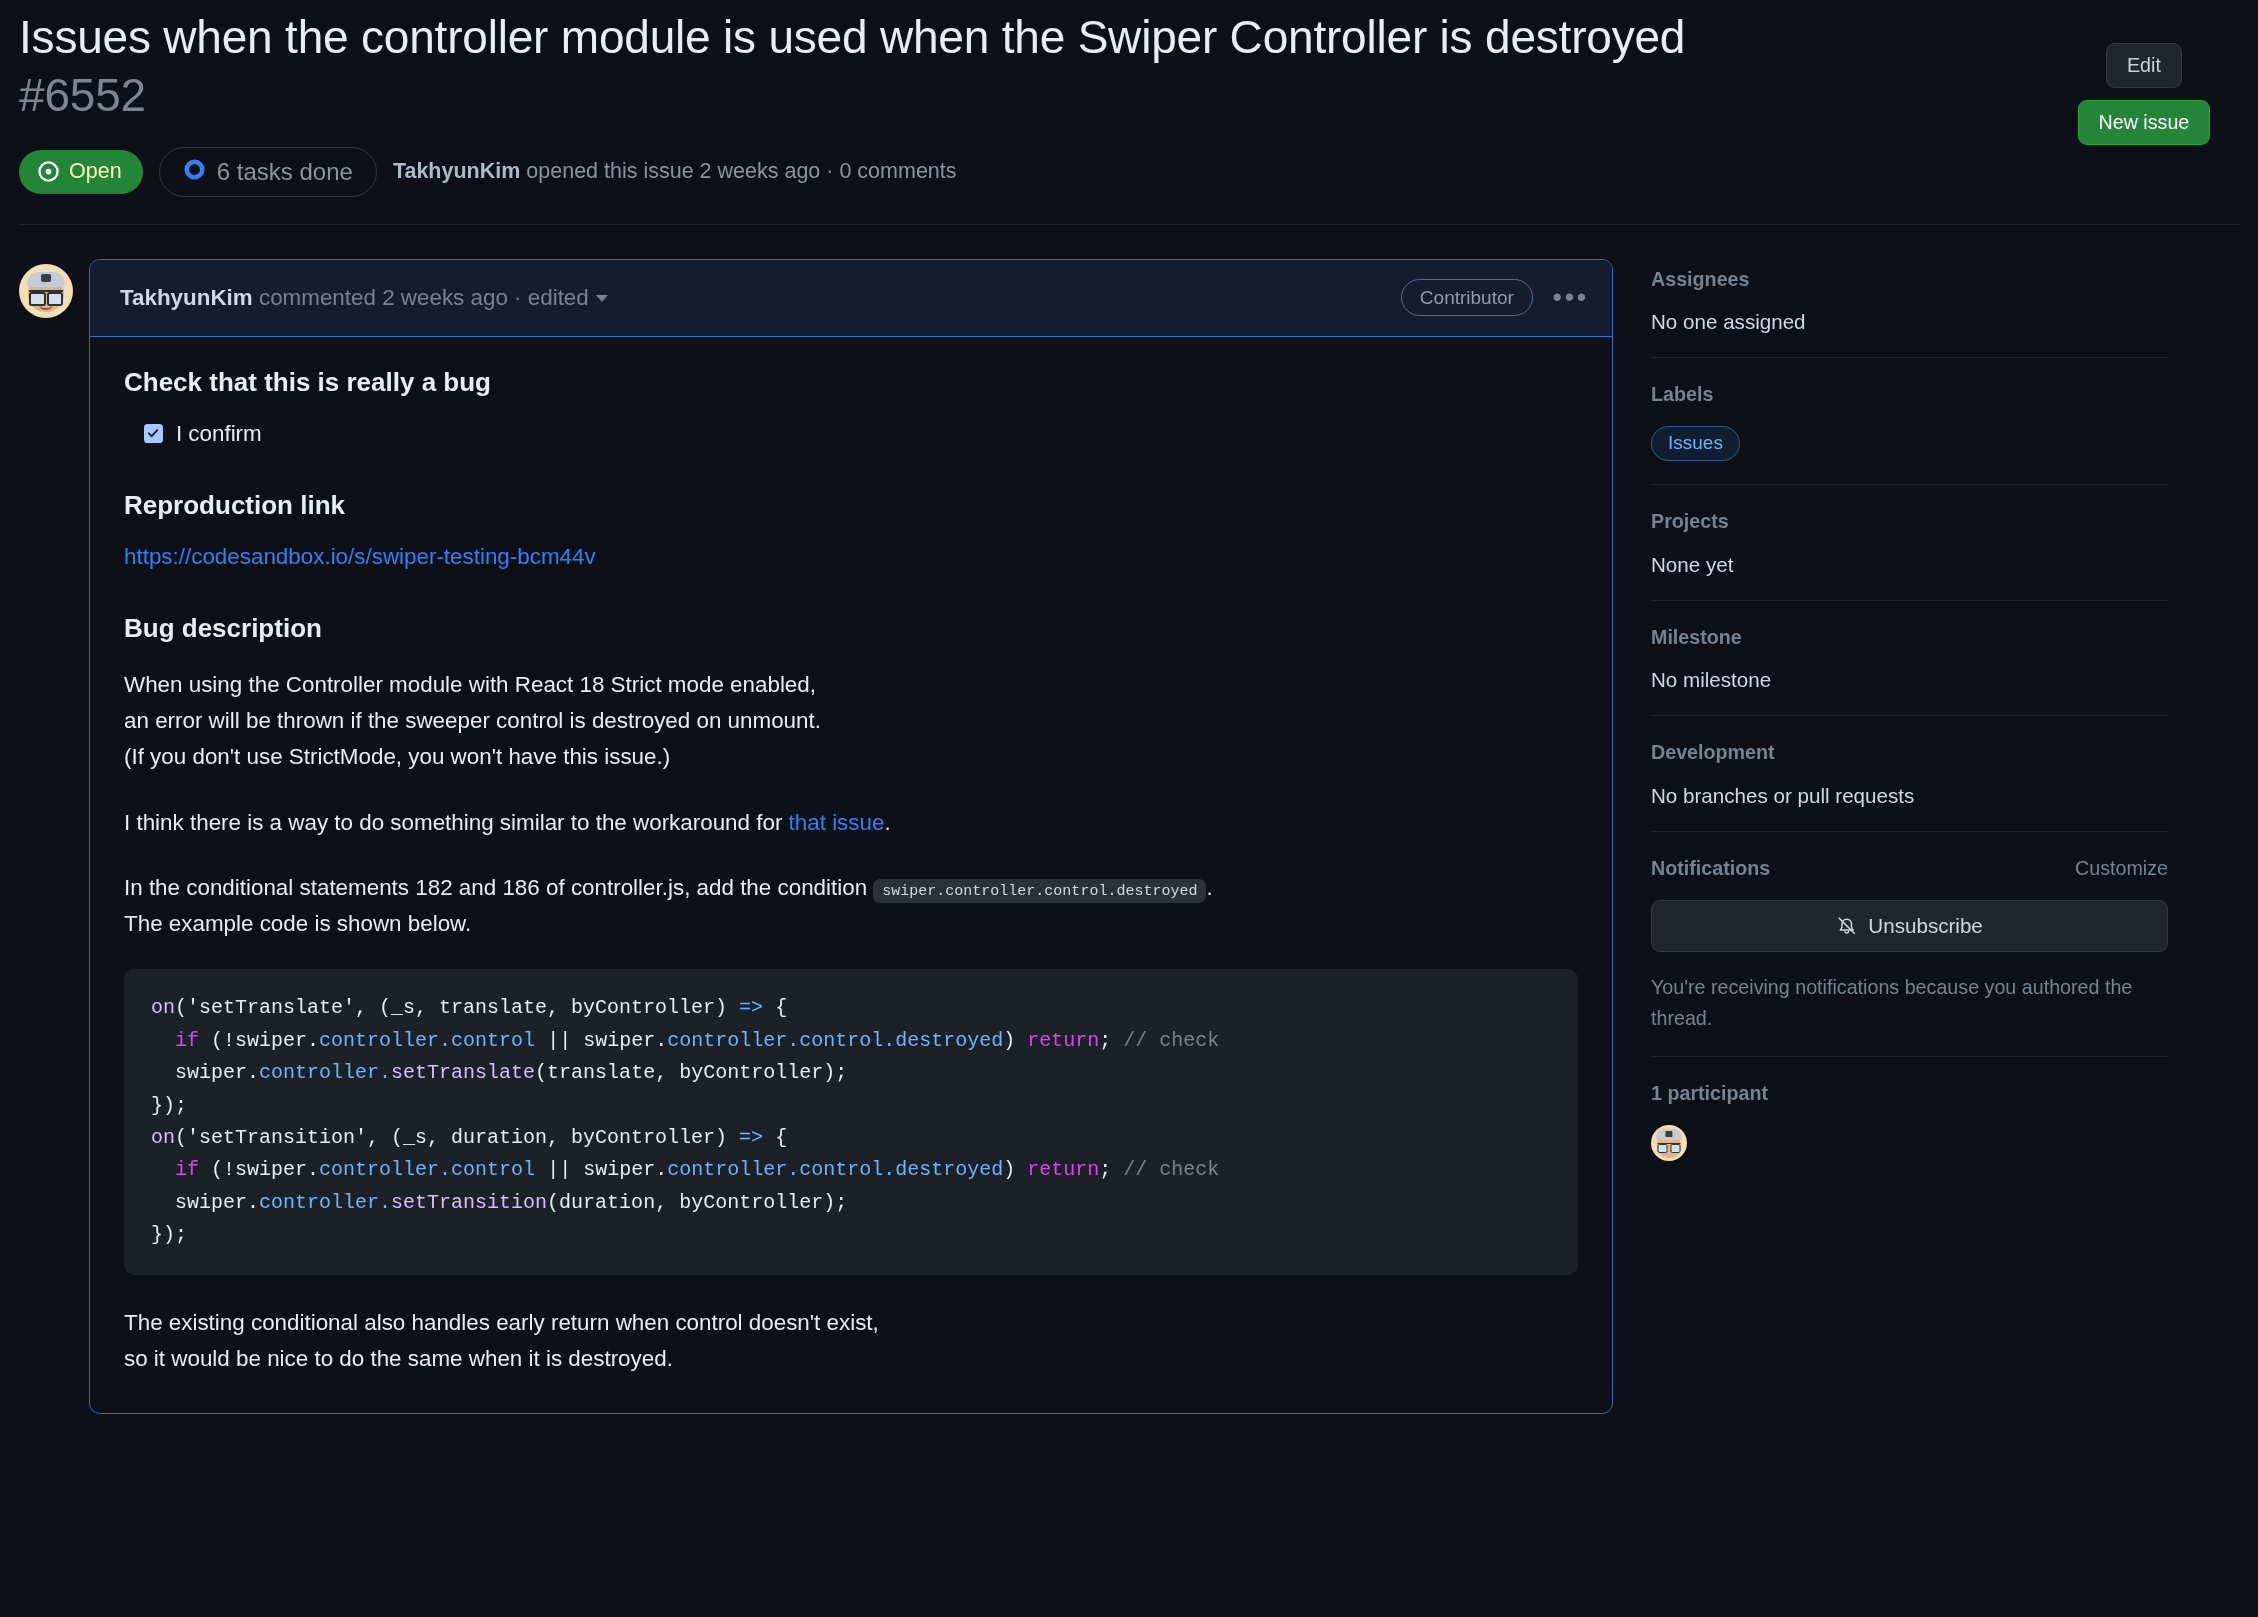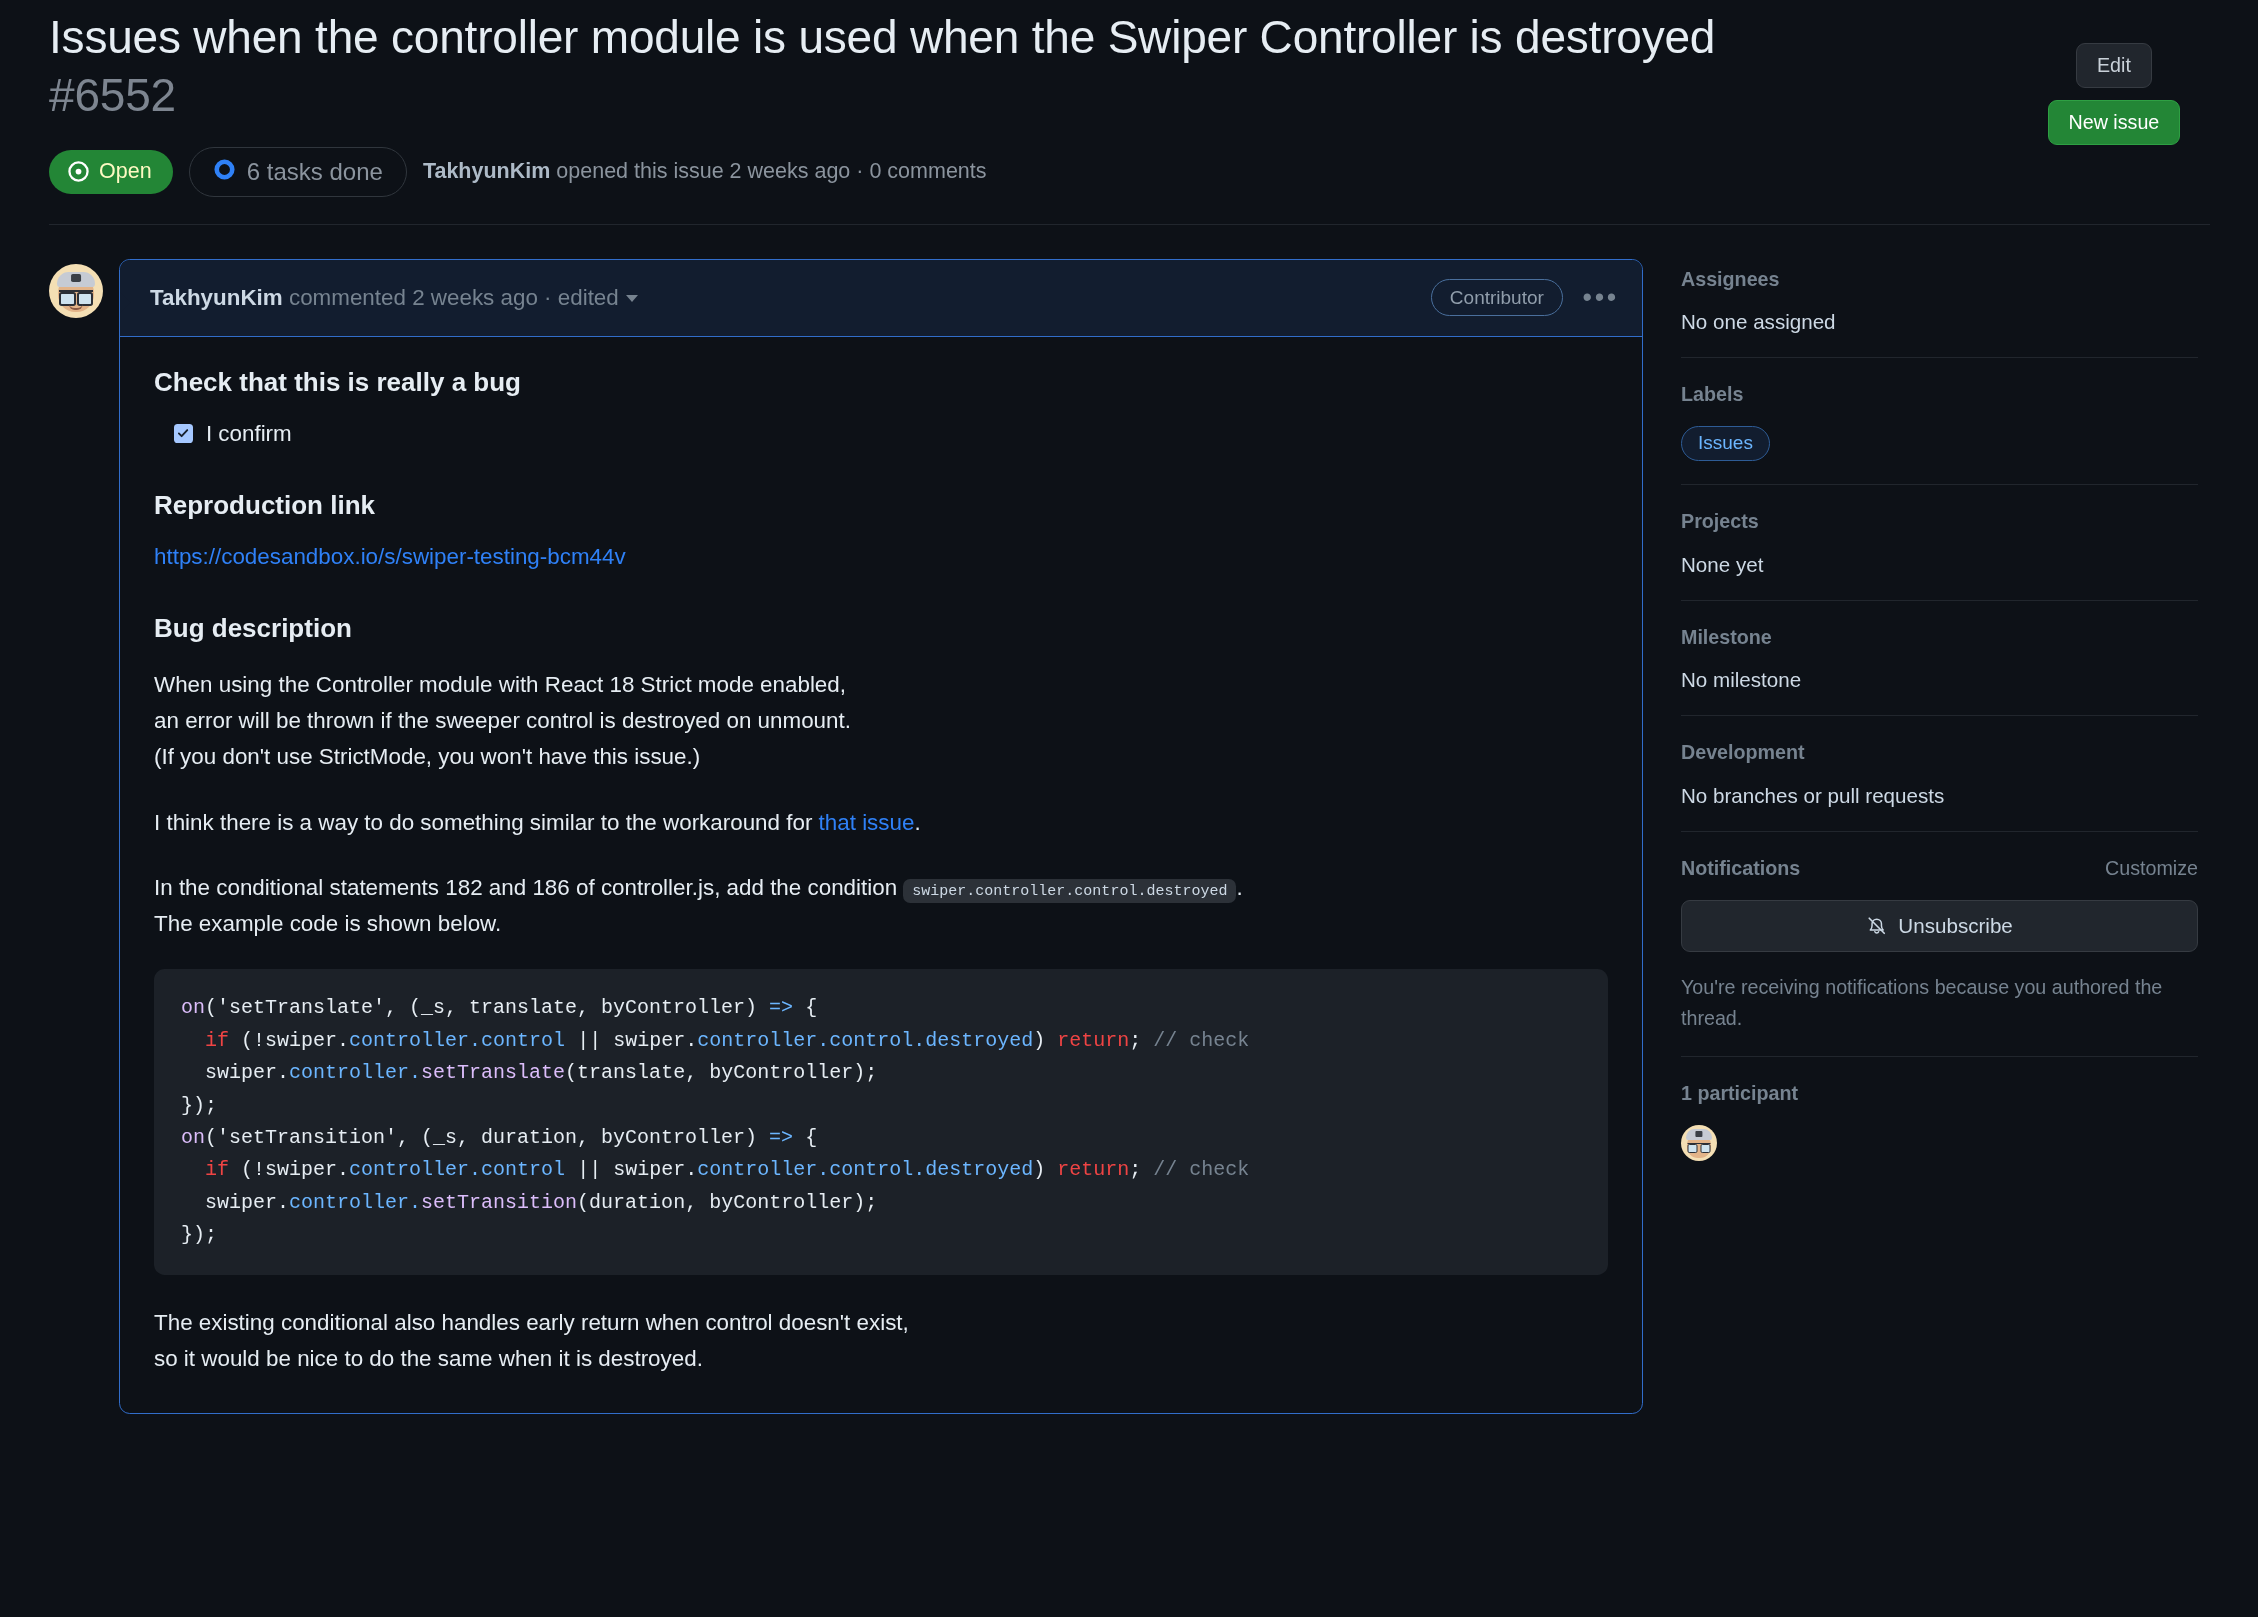--- a/index.html
+++ b/index.html
@@ -4,21 +4,21 @@
 <style>
   * { box-sizing: border-box; margin: 0; padding: 0; }
   html, body {
     width: 2259px;
     height: 1617px;
     background: #0d1117;
     font-family: "Liberation Sans", sans-serif;
     color: #c9d1d9;
     overflow: hidden;
   }
-  .page { position: relative; width: 2259px; height: 1617px; padding: 0 49px; }
+  .page { position: relative; width: 2259px; height: 1617px; padding: 0 19px; }
 
   
   .header { padding-top: 9px; position: relative; }
   .title-row { display: flex; align-items: flex-start; }
   .issue-title {
     font-size: 46px;
     line-height: 1.25;
     font-weight: 400;
     color: #e6edf3;
     max-width: 1755px;
@@ -136,21 +136,21 @@
     white-space: nowrap;
   }
   pre.code-block {
     background: #1c2128; border-radius: 10.7px;
     padding: 23px 27px; margin: 27px 0 30px 0;
     font-family: "Liberation Mono", monospace;
     font-size: 20px; line-height: 1.62; color: #adbac7;
     overflow: hidden; white-space: pre;
   }
   .tok-fn { color: #dcbdfb; }
-  .tok-kw { color: #ef4444; }
+  .tok-kw { color: #d946ef; }
   .tok-prop { color: #6cb6ff; }
   .tok-op { color: #6cb6ff; }
   .tok-com { color: #768390; }
   .tok-str { color: #e6edf3; }
 
   
   .side-sec { padding: 1.8px 0 23px 0; }
   .side-sec + .side-sec { border-top: 0.9px solid #21262d; padding-top: 25px; }
   .side-head {
     font-size: 19.7px; font-weight: 600; color: #768390;

